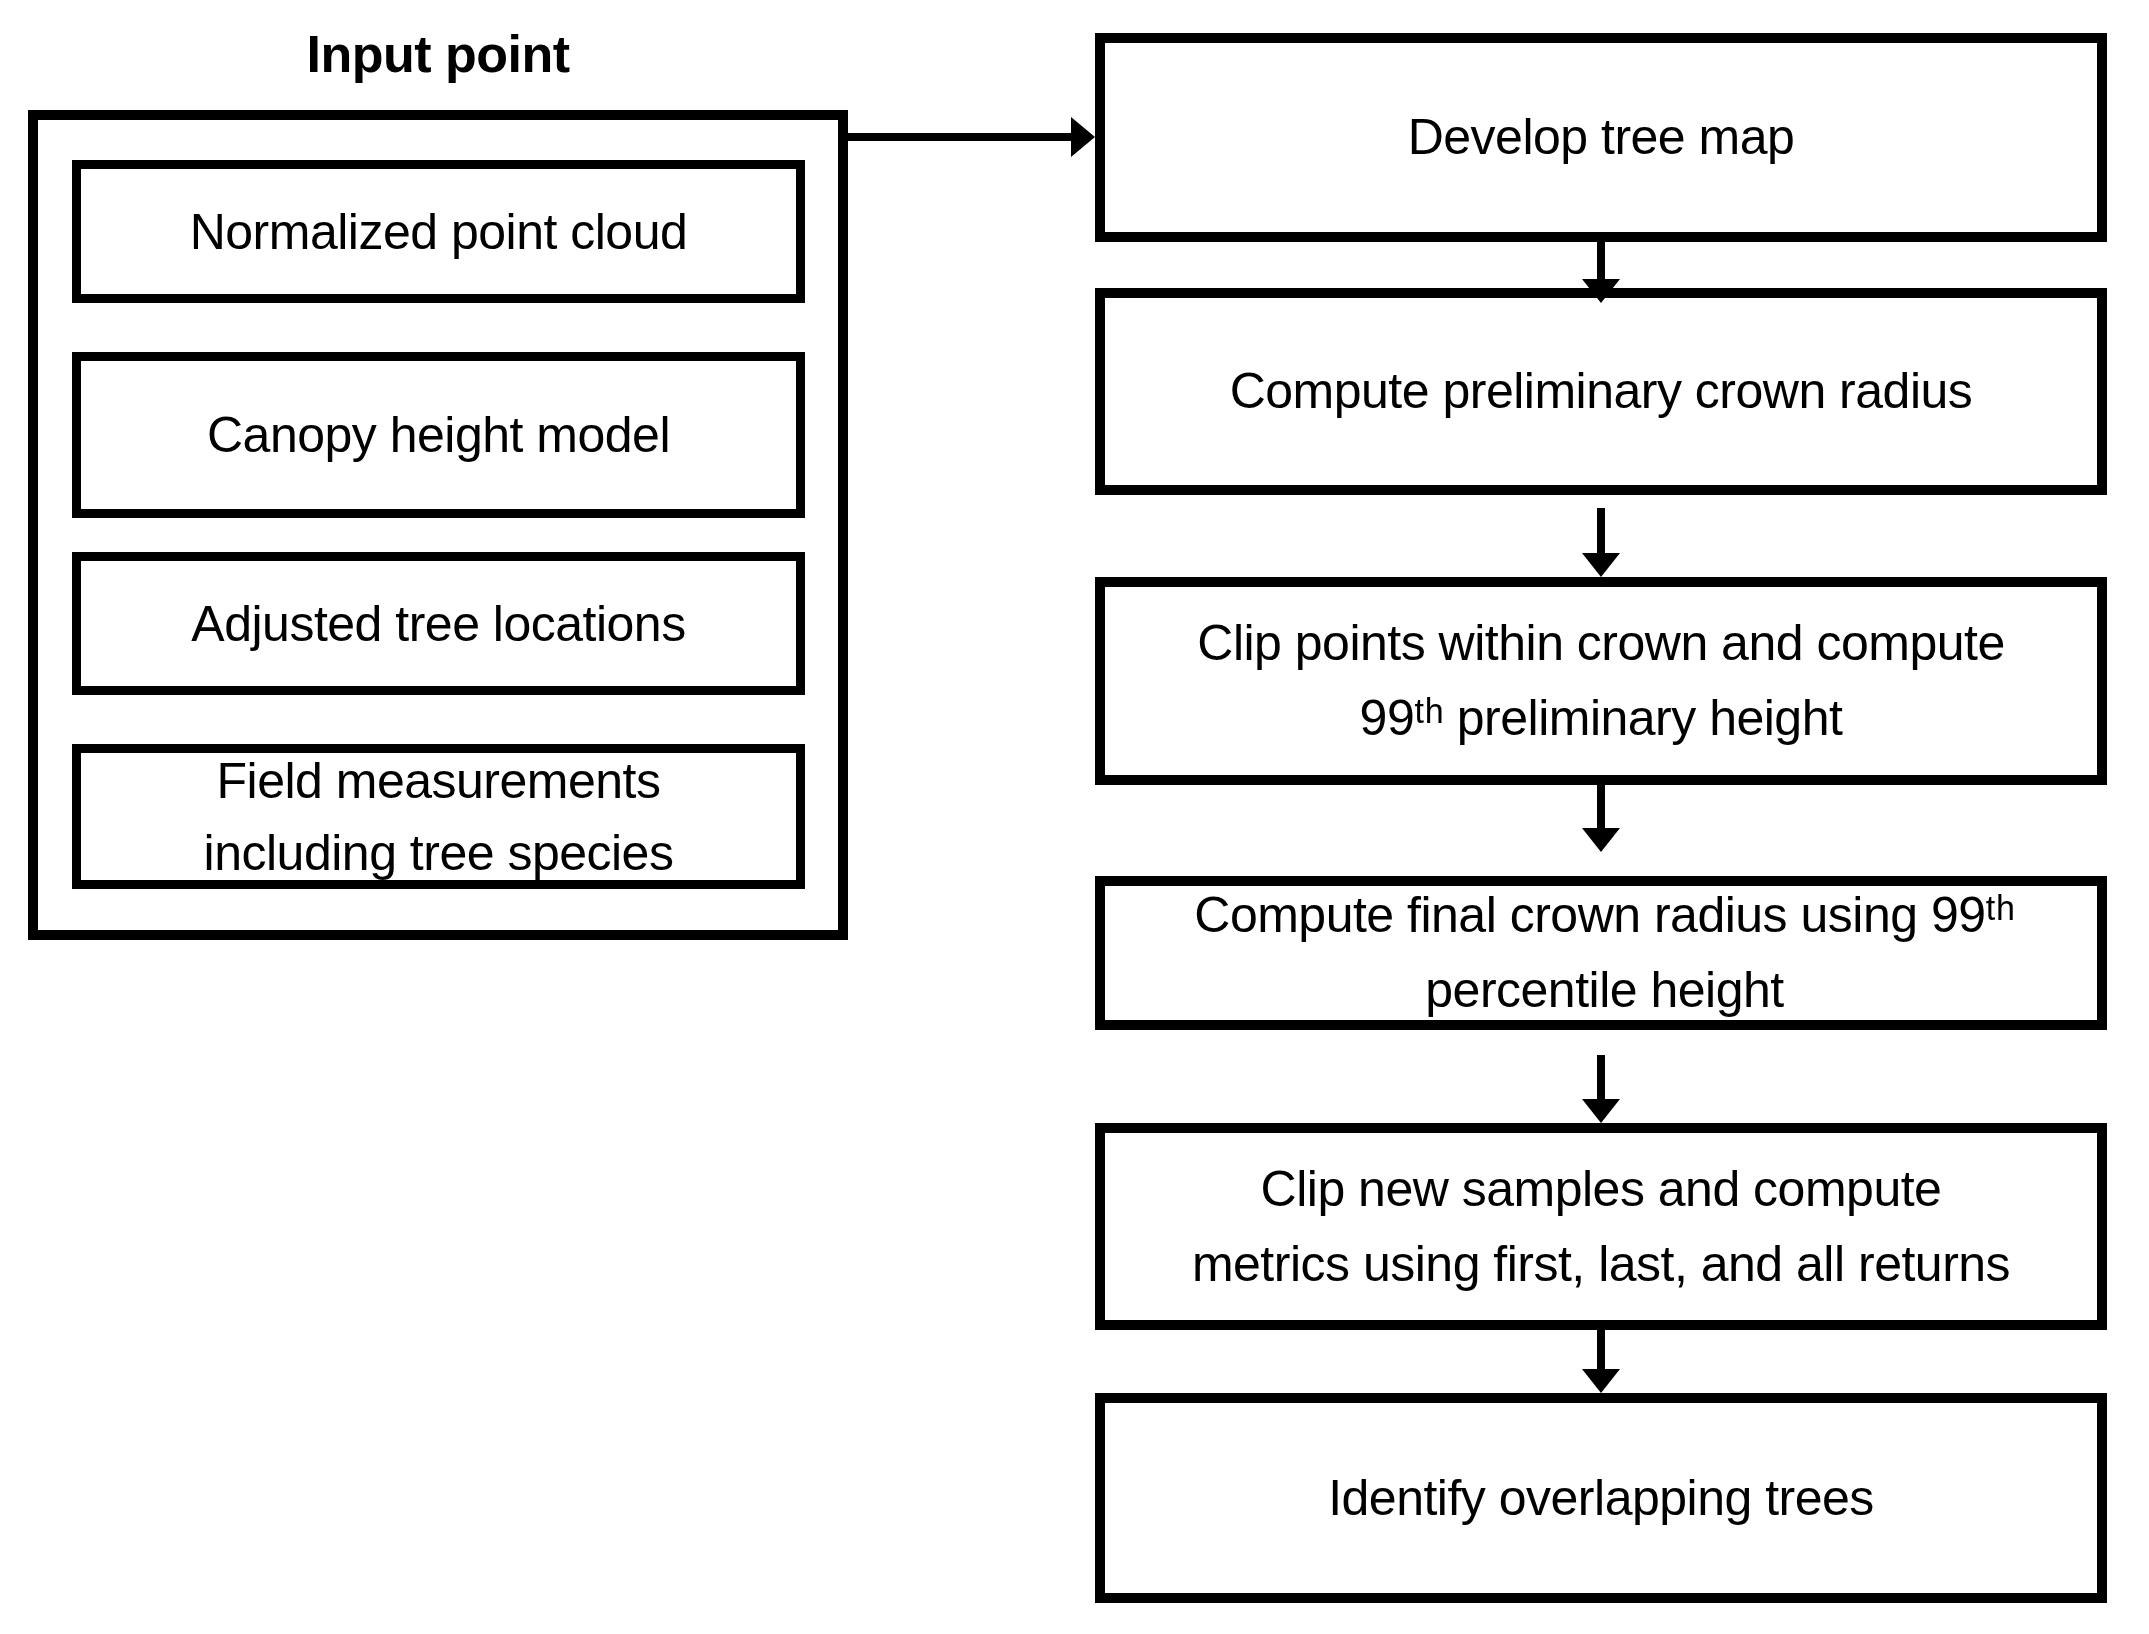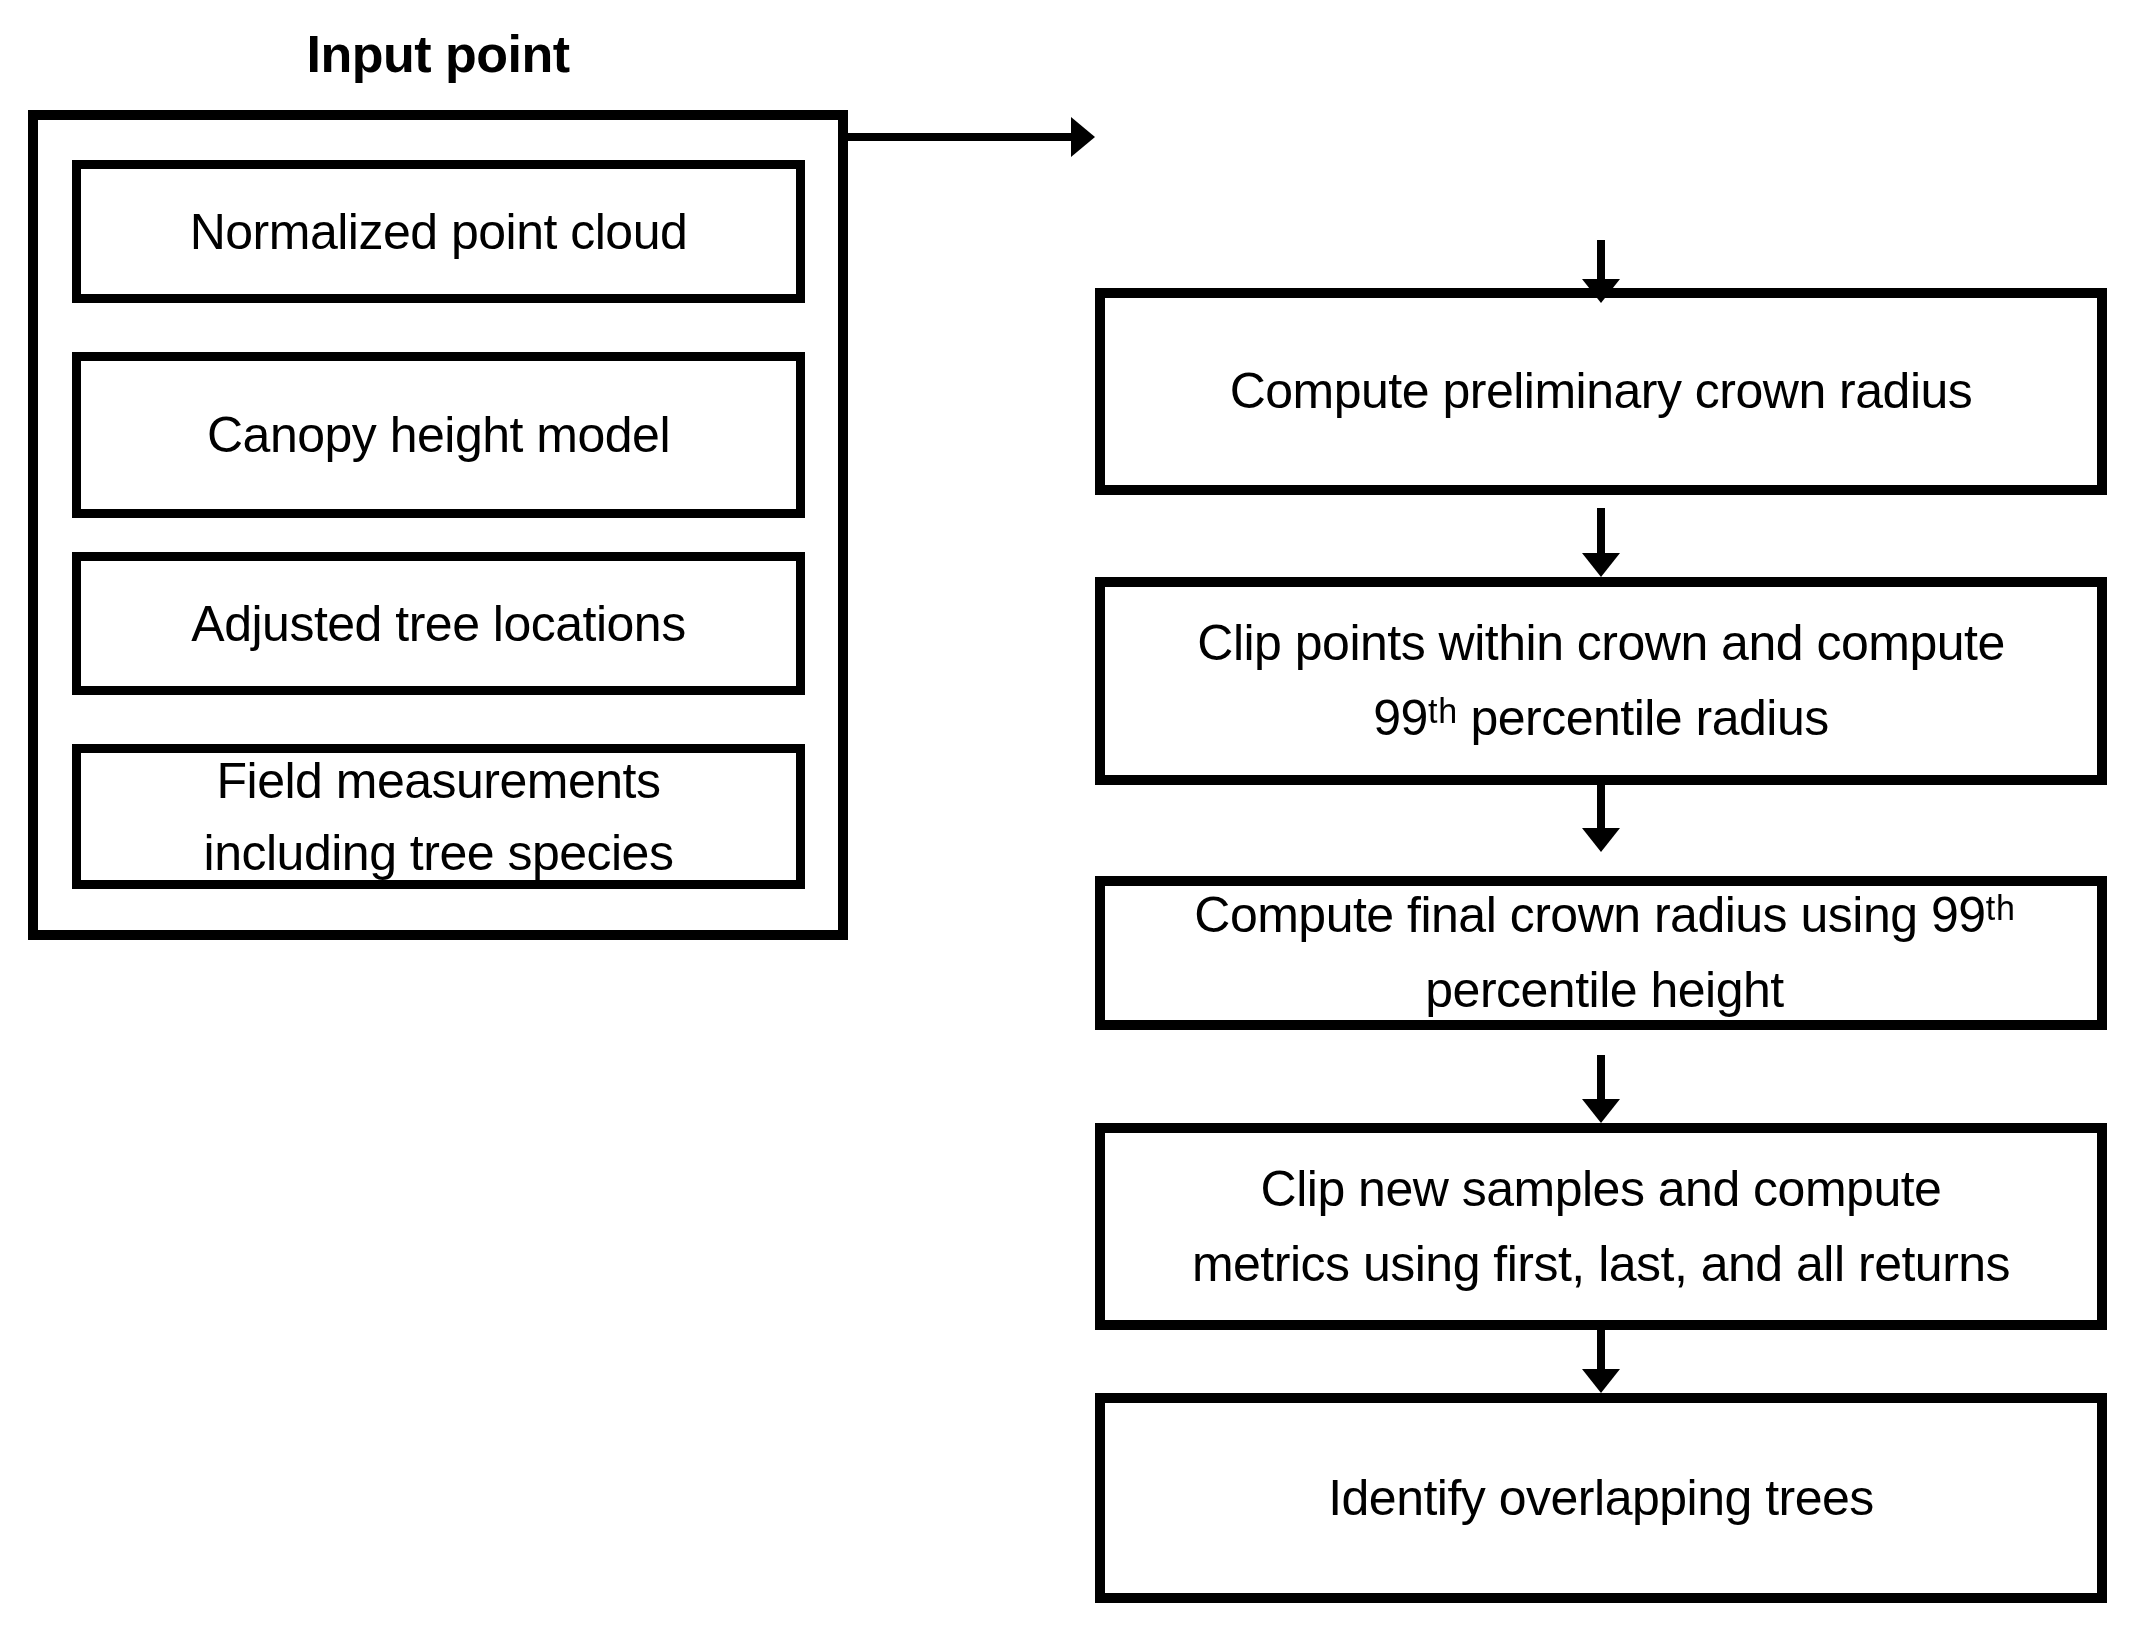--- a/index.html
+++ b/index.html
@@ -94,25 +94,26 @@
 
   <div class="box input-box ib1">Normalized point cloud</div>
 
   <div class="box input-box ib2">Canopy height model</div>
 
   <div class="box input-box ib3">Adjusted tree locations</div>
 
   <div class="box input-box ib4">Field measurements
 including tree species</div>
 
+  <div class="box step-box sbA">Develop tree map</div>
 
   <div class="box step-box sbB">Compute preliminary crown radius</div>
 
   <div class="box step-box sbC">Clip points within crown and compute
-99ᵗʰ percentile radius</div>
+99ᵗʰ preliminary height</div>
 
   <div class="box step-box sbD">Compute final crown radius using 99ᵗʰ
 percentile height</div>
 
   <div class="box step-box sbE">Clip new samples and compute
 metrics using first, last, and all returns</div>
 
   <div class="box step-box sbF">Identify overlapping trees</div>
 
   <div class="harrow">

